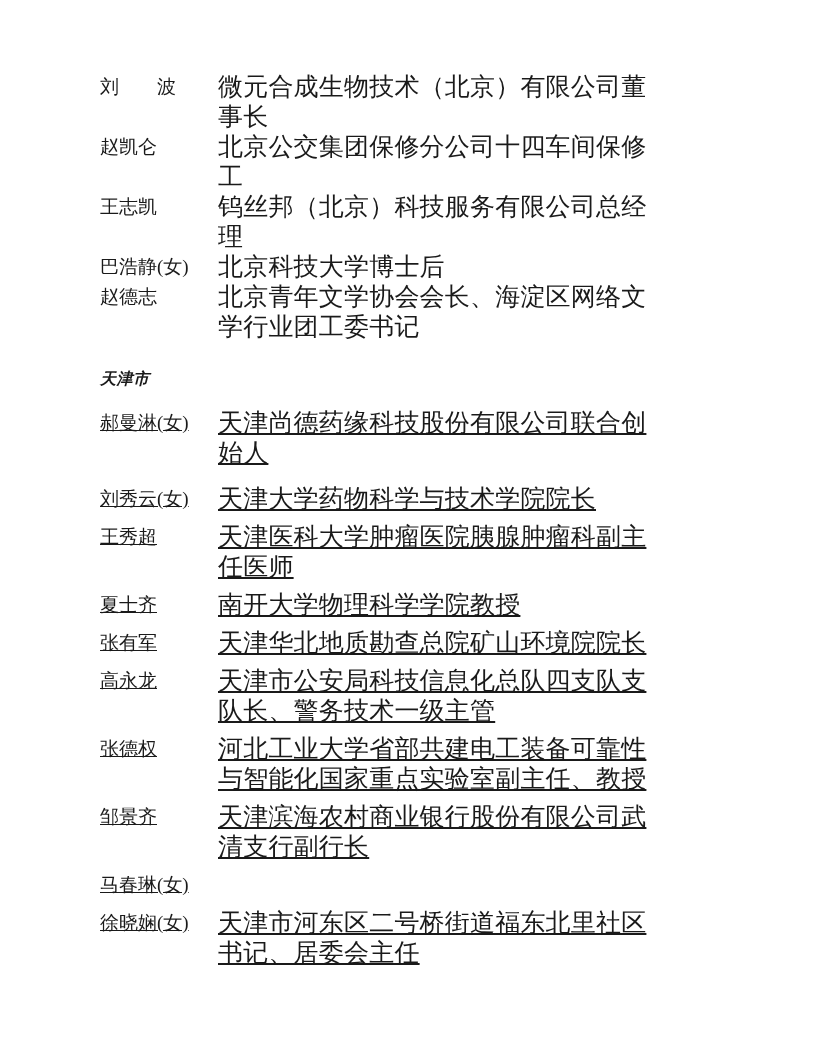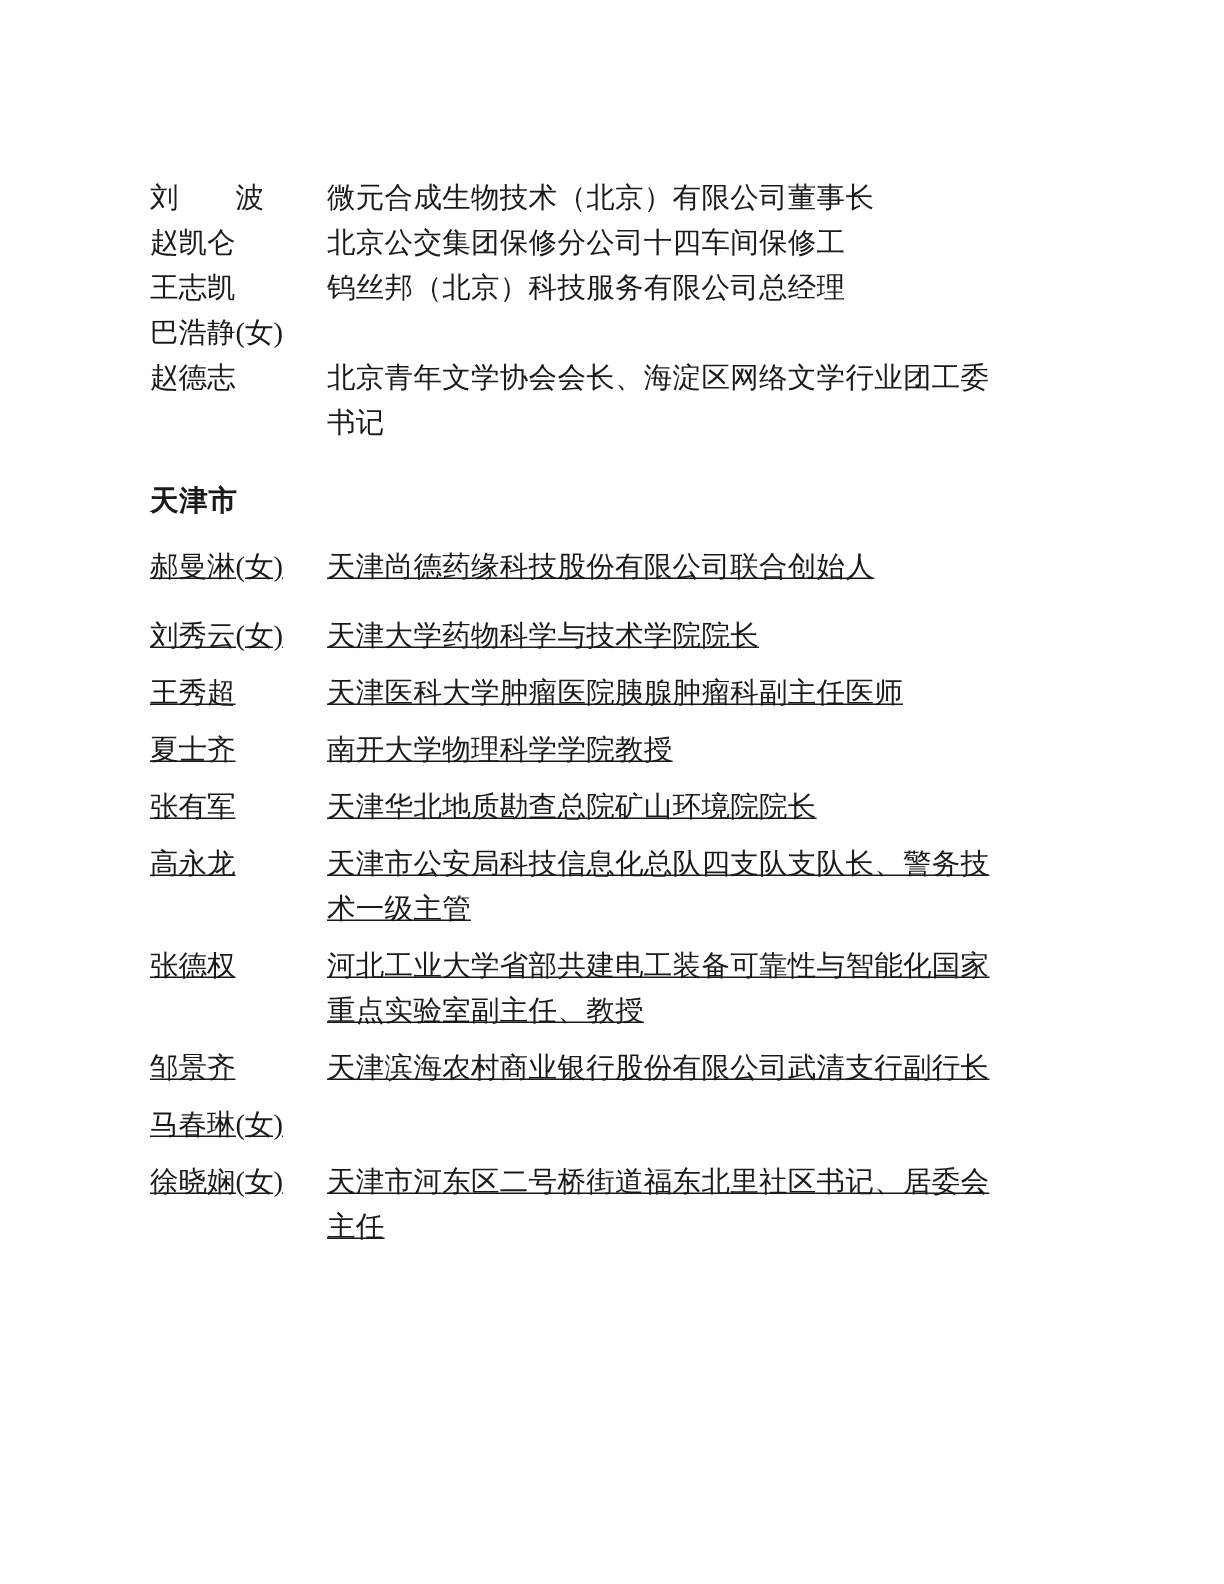--- a/index.html
+++ b/index.html
@@ -15,48 +15,49 @@
     position: relative;
     overflow: hidden;
   }
   .page {
     position: absolute;
     left: 0;
     top: 0;
     width: 816px;
     height: 816px;
     box-sizing: border-box;
-    padding: 118px 100px 40px 100px;
+    padding: 72px 100px 40px 100px;
   }
   .entry {
     display: flex;
     align-items: flex-start;
     margin-bottom: 6px;
   }
   .entry .name {
     width: 118px;
     min-width: 118px;
     font-size: 19px;
     line-height: 30px;
     letter-spacing: 0px;
     white-space: nowrap;
   }
   .entry .desc {
-    font-size: 19px;
+    font-size: 25px;
     line-height: 30px;
     max-width: 452px;
     letter-spacing: 0.2px;
   }
   .section-heading {
-    font-size: 19px;
+    font-size: 16px;
     line-height: 30px;
     font-weight: bold;
     margin-top: 22px;
     margin-bottom: 14px;
     letter-spacing: 0.5px;
+    font-style: italic;
   }
   .group-a .entry {
     margin-bottom: 0px;
   }
   .group-b .entry {
     margin-bottom: 8px;
     text-decoration: underline;
   }
 </style>
 </head>
@@ -72,20 +73,21 @@
     <div class="entry">
       <div class="name">赵凯仑</div>
       <div class="desc">北京公交集团保修分公司十四车间保修工</div>
     </div>
     <div class="entry">
       <div class="name">王志凯</div>
       <div class="desc">钨丝邦（北京）科技服务有限公司总经理</div>
     </div>
     <div class="entry">
       <div class="name">巴浩静(女)</div>
+      <div class="desc">北京科技大学博士后</div>
     </div>
     <div class="entry">
       <div class="name">赵德志</div>
       <div class="desc">北京青年文学协会会长、海淀区网络文学行业团工委书记</div>
     </div>
   </div>
 
   <div class="section-heading">天津市</div>
 
   <div class="group-b">

